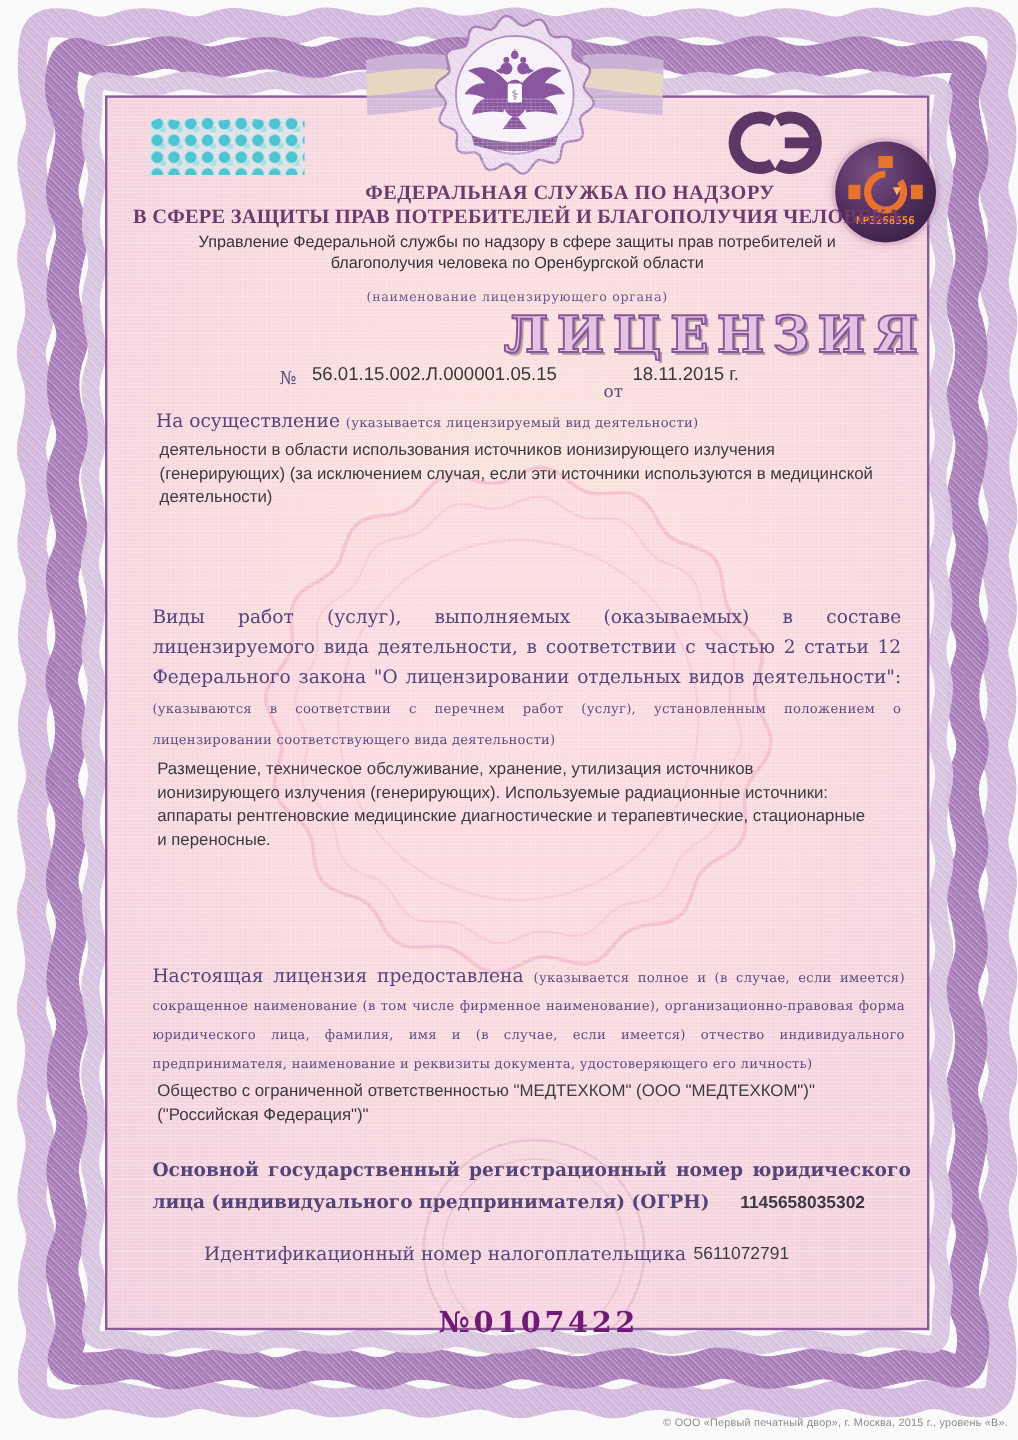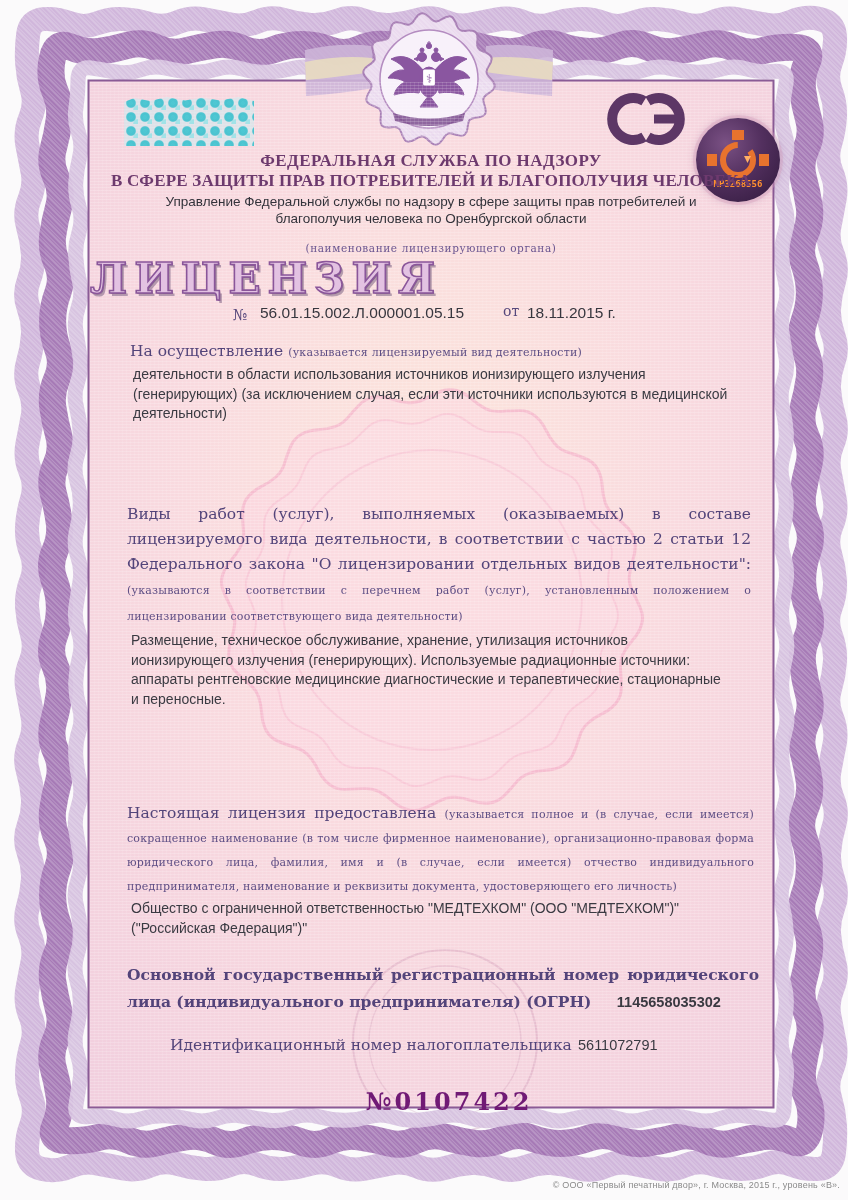--- a/index.html
+++ b/index.html
@@ -38,44 +38,44 @@
     margin-top:36px;
   }
   .holo svg{display:block;}
 
   
   .hdr{
     position:absolute;left:90px;width:682px;text-align:center;
     font-family:"Liberation Serif", serif;font-weight:bold;
     color:#6d3a6e;
   }
-  .hdr1{top:151px;font-size:17px;letter-spacing:.4px;}
+  .hdr1{top:151px;font-size:17px;letter-spacing:.4px;padding-left:44px;}
   .hdr2{top:171px;font-size:17px;letter-spacing:.2px;}
   .authority{
     position:absolute;left:124px;top:193px;width:614px;text-align:center;
     font-family:"Liberation Sans", sans-serif;font-size:13.5px;line-height:17px;
     color:#33333b;font-weight:normal;
   }
   .caption{
     position:absolute;left:90px;top:242px;width:682px;text-align:center;
     font-size:10.5px;color:#6a5590;letter-spacing:.6px;
   }
   .doc-title{
-    position:absolute;left:90px;top:254px;width:682px;text-align:left;
+    position:absolute;left:90px;top:254px;width:682px;text-align:right;
     font-family:"DejaVu Serif", serif;font-weight:bold;font-size:42px;
     letter-spacing:7px;color:#e3c2e2;
     -webkit-text-stroke:1.6px #8a569a;
     text-shadow:2.5px 2.5px 0 rgba(98,70,110,.45), 1px 1px 0 rgba(98,70,110,.55);
   }
   .num-row{position:absolute;left:0;top:303px;width:848px;height:24px;color:#4e4070;}
   .num-row .lbl{position:absolute;font-size:15px;color:#56487c;}
   .num-row .val{position:absolute;font-family:"Liberation Sans", sans-serif;font-size:15.5px;color:#37373f;}
   #no-label{left:233px;top:3px;}
   #no-value{left:260px;top:1px;}
-  #ot-label{left:503px;top:0;font-size:14px;text-align:center;}
+  #ot-label{left:503px;top:16px;font-size:14px;text-align:center;}
   #date-value{left:527px;top:1px;}
 
   
   .block{position:absolute;color:#4e4070;}
   .lbl-serif{font-size:15.5px;line-height:25px;color:#53447a;text-align:justify;}
   .note{font-size:11px;color:#5d4d84;letter-spacing:.2px;}
   .value{
     font-family:"Liberation Sans", sans-serif;font-size:14px;line-height:19.5px;
     color:#3a3a42;text-align:left;
   }

